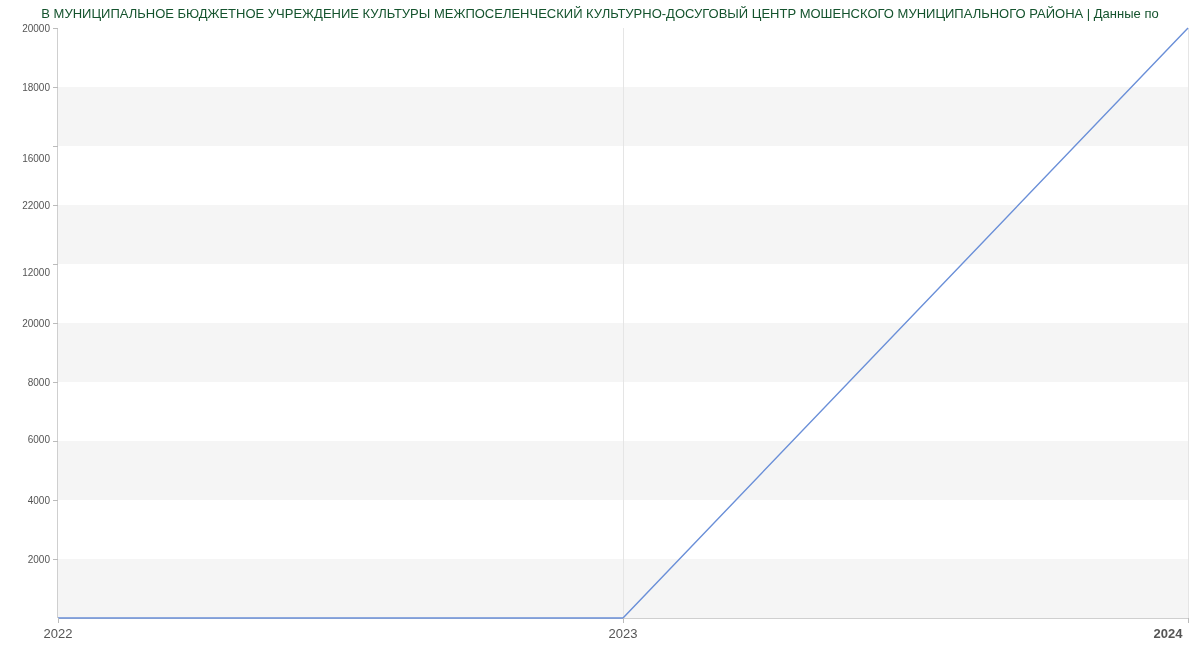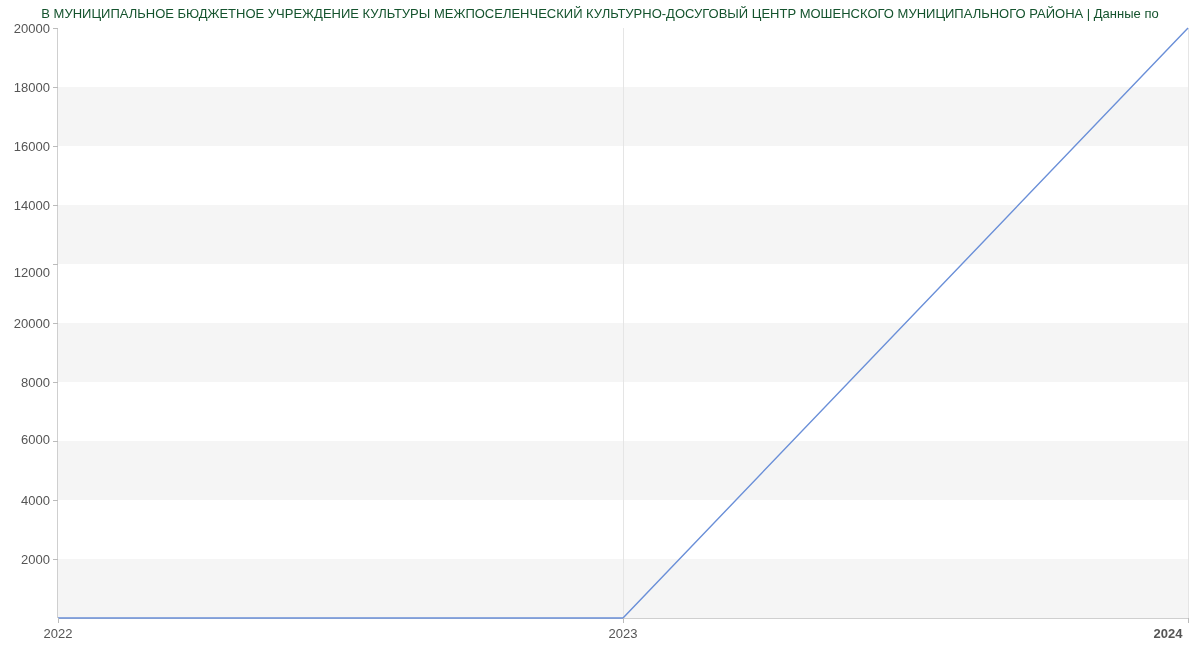--- a/index.html
+++ b/index.html
@@ -51,21 +51,21 @@
       left: 0;
       right: 0;
       bottom: -1px;
       height: 1px;
     }
     .y-tick-label {
       position: absolute;
       right: 100%;
       transform: translateY(-50%);
       padding-right: 8px;
-      font-size: 13px;
+      font-size: 10px;
       color: #555;
       white-space: nowrap;
     }
     .x-tick-label {
       position: absolute;
       top: 100%;
       transform: translateX(-50%);
       padding-top: 8px;
       font-size: 13px;
       color: #555;
@@ -129,23 +129,23 @@
       <div class="y-tick-label" style="top: 472px;">4000</div>
       <div class="tick-mark-y" style="top: 472px;"></div>
       <div class="y-tick-label" style="top: 411px;">6000</div>
       <div class="tick-mark-y" style="top: 413px;"></div>
       <div class="y-tick-label" style="top: 354px; margin-left: 47px;">8000</div>
       <div class="tick-mark-y" style="top: 354px;"></div>
       <div class="y-tick-label" style="top: 295px;">20000</div>
       <div class="tick-mark-y" style="top: 295px;"></div>
       <div class="y-tick-label" style="top: 244px;">12000</div>
       <div class="tick-mark-y" style="top: 236px;"></div>
-      <div class="y-tick-label" style="top: 177px;">14000</div>
+      <div class="y-tick-label" style="top: 177px;">22000</div>
       <div class="tick-mark-y" style="top: 177px;"></div>
-      <div class="y-tick-label" style="top: 118px;">16000</div>
+      <div class="y-tick-label" style="top: 130px;">16000</div>
       <div class="tick-mark-y" style="top: 118px;"></div>
       <div class="y-tick-label" style="top: 59px;">18000</div>
       <div class="tick-mark-y" style="top: 59px;"></div>
       <div class="y-tick-label" style="top: 0px;">20000</div>
       <div class="tick-mark-y" style="top: 0px;"></div>
       <div class="x-tick-label" style="left: 0px;">2022</div>
       <div class="tick-mark-x" style="left: 0px;"></div>
       <div class="x-tick-label" style="left: 565px;">2023</div>
       <div class="tick-mark-x" style="left: 565px;"></div>
       <div class="x-tick-label" style="left: 1110px; font-weight: bold;">2024</div>

